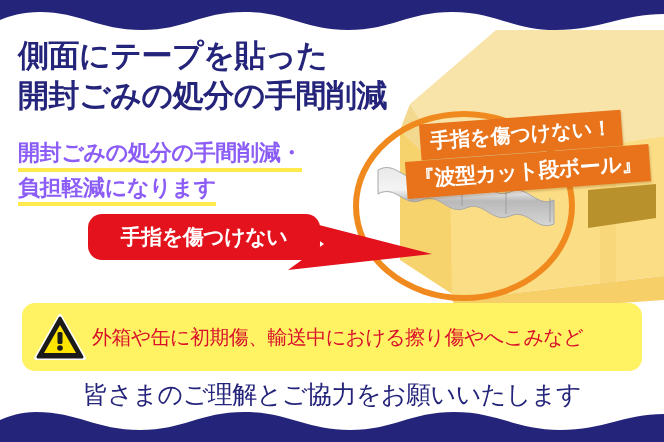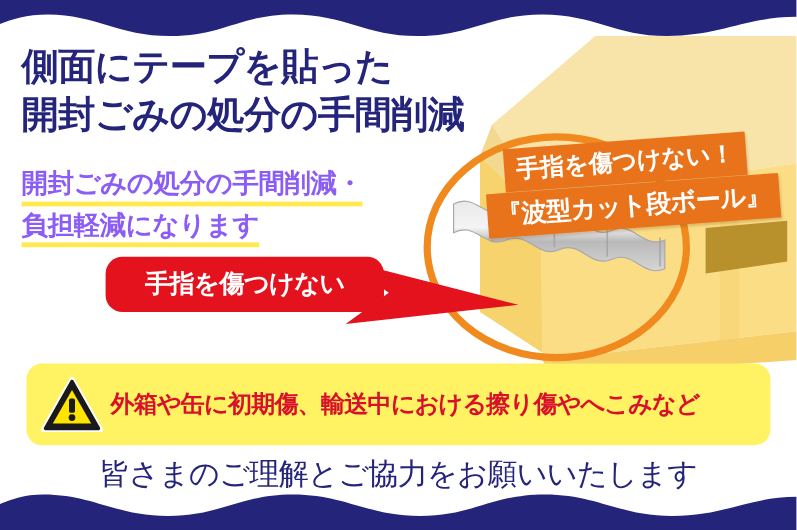--- a/index.html
+++ b/index.html
@@ -163,21 +163,21 @@
   #warning-icon {
     flex: 0 0 auto;
     width: 52px;
     height: 48px;
     margin-right: 6px;
   }
   #warning-icon svg { display: block; }
   #warning-text {
     color: #d8102a;
     font-size: 20px;
-    font-weight: bold;
+    font-weight: normal;
     line-height: 1.32;
     letter-spacing: -0.6px;
     white-space: nowrap;
   }
   #warning-text .wn-line { display: block; }
 
   
   #closing-line {
     position: absolute;
     left: 0;

